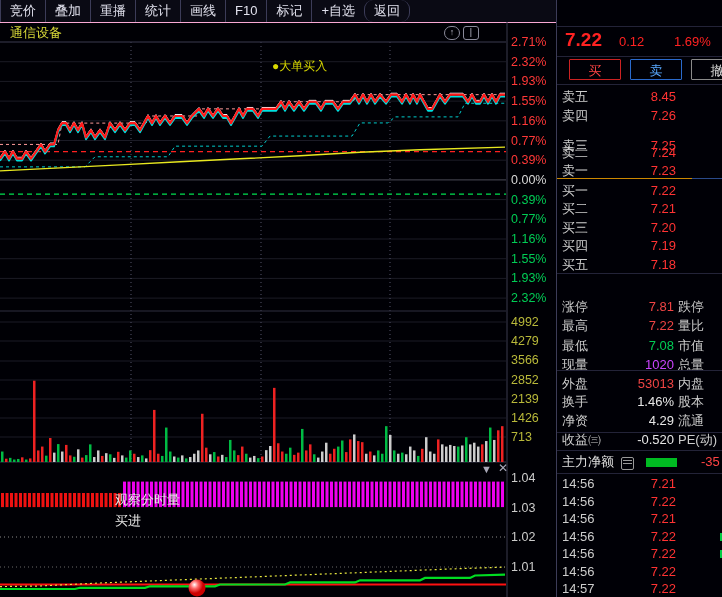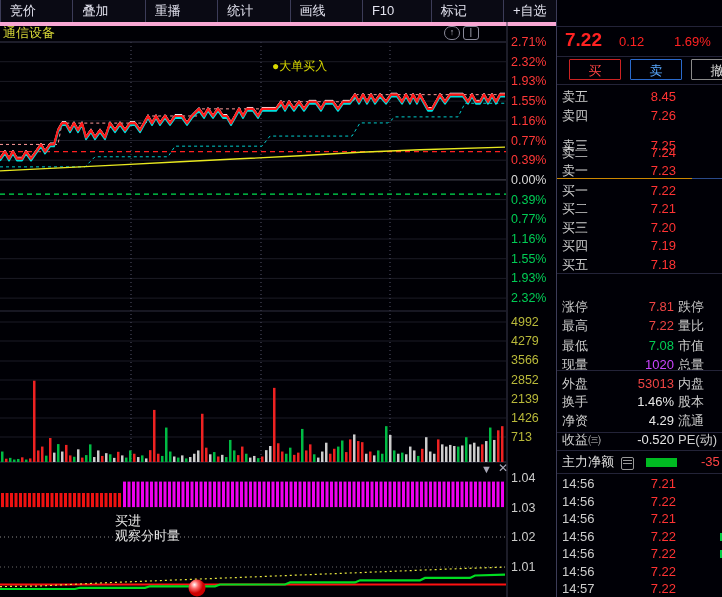--- a/index.html
+++ b/index.html
@@ -3,39 +3,39 @@
 <meta charset="utf-8">
 <style>
   html,body{margin:0;padding:0;background:#000003;}
   body{width:722px;height:597px;position:relative;overflow:hidden;
        font-family:"Liberation Sans","DejaVu Sans",sans-serif;
        -webkit-font-smoothing:antialiased;}
   #app{position:absolute;inset:0;background:#000005;}
 
   
   #menubar{position:absolute;left:0;top:0;width:629px;height:22px;
-           background:#0a0a14;display:flex;justify-content:space-between;
-           border-bottom:4px solid #f9a8d4;}
+           background:#0a0a14;display:flex;justify-content:flex-start;
+           border-bottom:1px solid #f9a8d4;}
   .menu-item{color:#e2e2ee;font-size:13px;line-height:21px;padding:0 9px;
              border-left:1px solid #3c3c58;white-space:nowrap;cursor:default;}
   .menu-item:last-child{border-right:1px solid #3c3c58;border-radius:9px;}
 
   
   #chartcol{position:absolute;left:0;top:0;width:556px;height:597px;}
-  #sector{position:absolute;left:3px;top:24px;color:#d8d838;font-size:13px;z-index:3;}
+  #sector{position:absolute;left:10px;top:24px;color:#d8d838;font-size:13px;z-index:3;}
   .winicon{position:absolute;top:26px;width:14px;height:12px;border:1px solid #8a8a9a;
            color:#b8b8c8;font-size:9px;line-height:11px;text-align:center;z-index:3;}
   #icon-expand{left:444px;border-radius:7px;}
   #icon-panel{left:463px;border-radius:3px;}
   #annotation{position:absolute;left:272px;top:58px;color:#d8d800;font-size:12px;z-index:3;white-space:nowrap;}
   #chartsvg{position:absolute;left:0;top:0;z-index:1;}
   .pane-icon{position:absolute;z-index:4;color:#a8a8b8;font-size:11px;line-height:11px;cursor:default;}
   #ind-collapse{left:481px;top:464px;}
   #ind-close{left:498px;top:463px;font-size:12px;}
-  #ind-label1{position:absolute;left:115px;top:491px;color:#e8e8e8;font-size:13px;z-index:3;margin-top:36px;}
+  #ind-label1{position:absolute;left:115px;top:491px;color:#e8e8e8;font-size:13px;z-index:3;}
   #ind-label2{position:absolute;left:115px;top:512px;color:#e8e8e8;font-size:13px;z-index:3;}
 
   
   #rightpanel{position:absolute;left:556px;top:0;width:166px;height:597px;
               background:#000006;border-left:1px solid #3c3c58;overflow:hidden;}
   .rp-div{position:absolute;left:0;width:166px;height:0;border-top:1px solid #232338;}
   #name-row{position:absolute;left:0;top:3px;width:166px;height:20px;}
   #stock-name{position:absolute;left:7px;top:0;color:#e8e800;font-size:15px;font-weight:bold;}
   #stock-code{position:absolute;left:79px;top:1px;color:#e0e0e0;font-size:15px;}
   #price-row{position:absolute;left:0;top:29px;width:166px;height:24px;}

